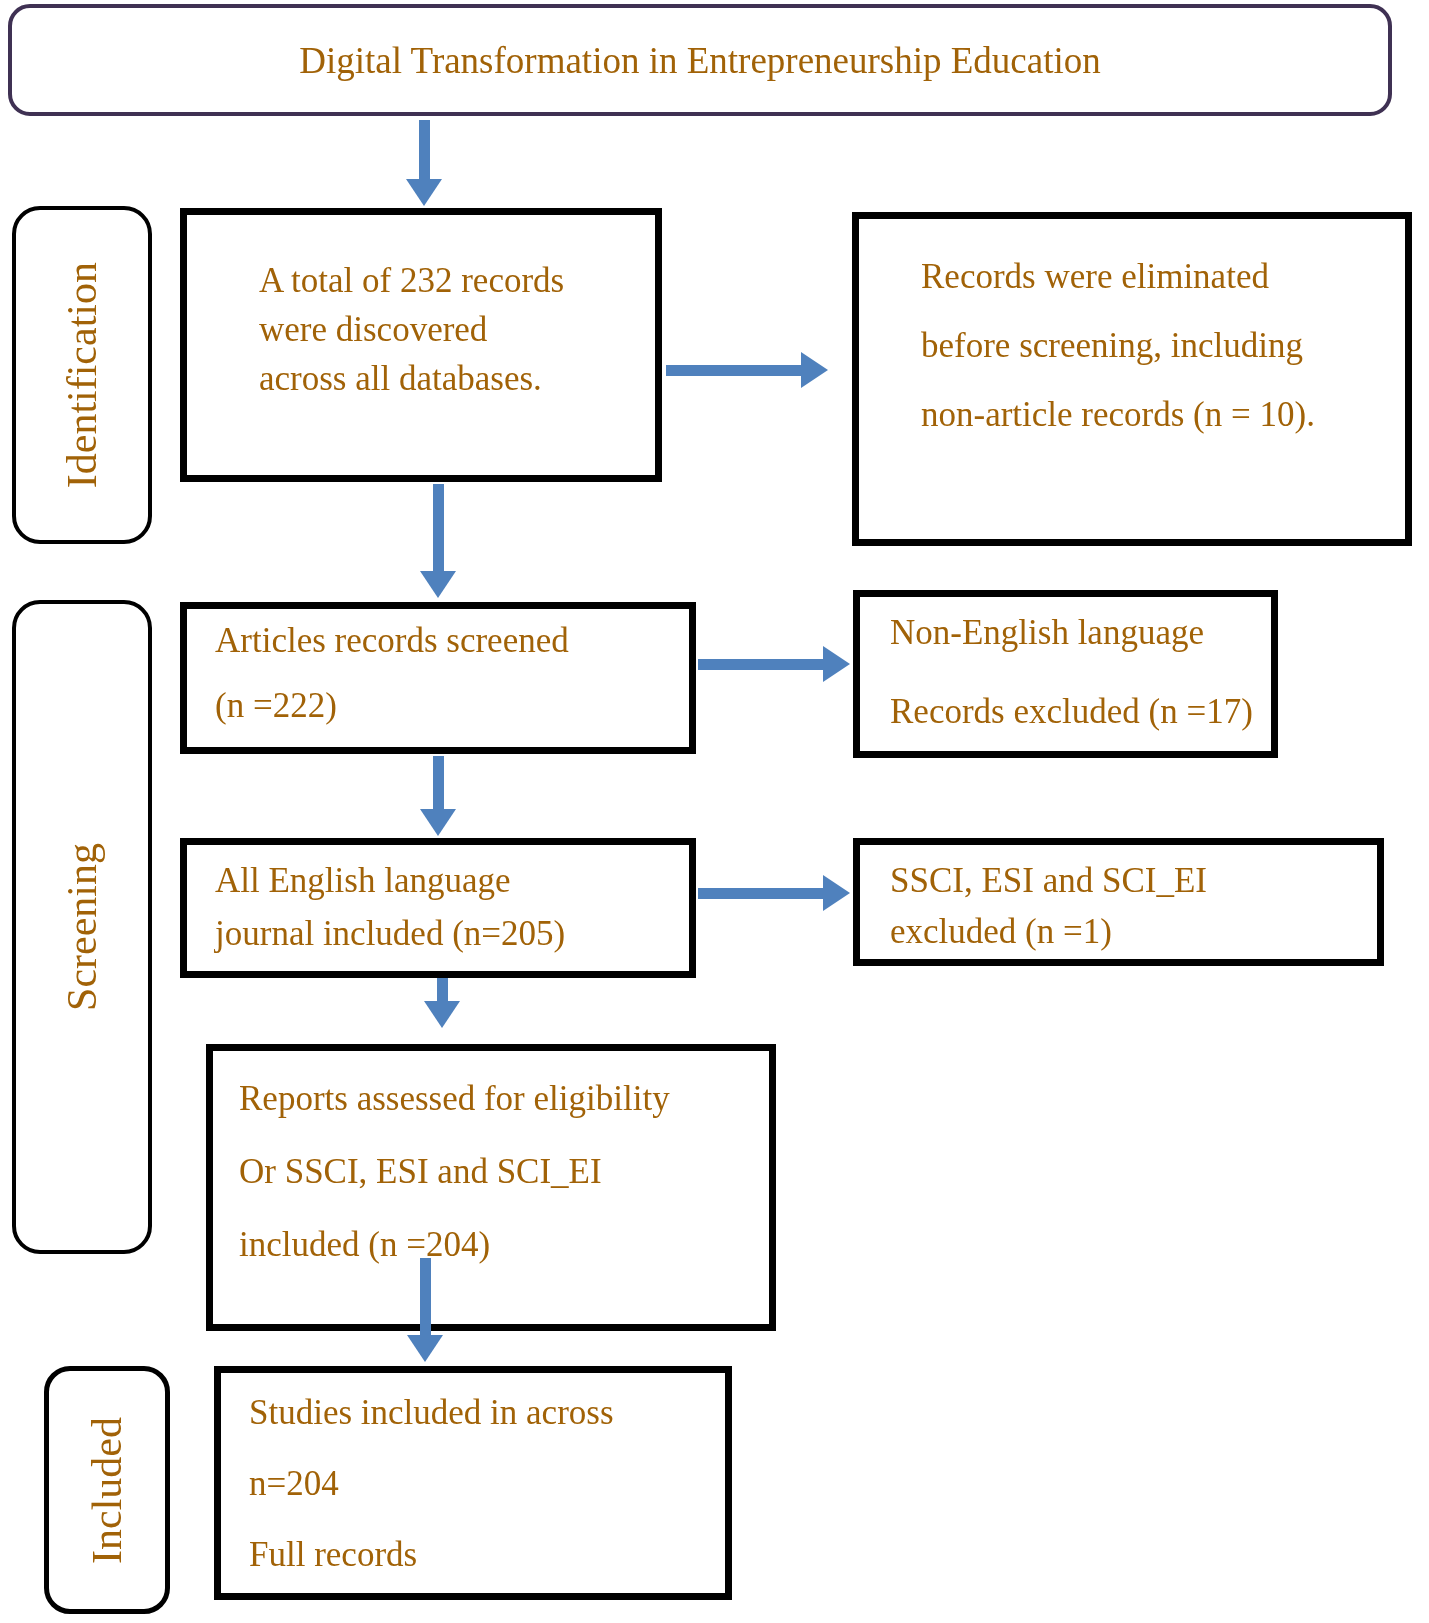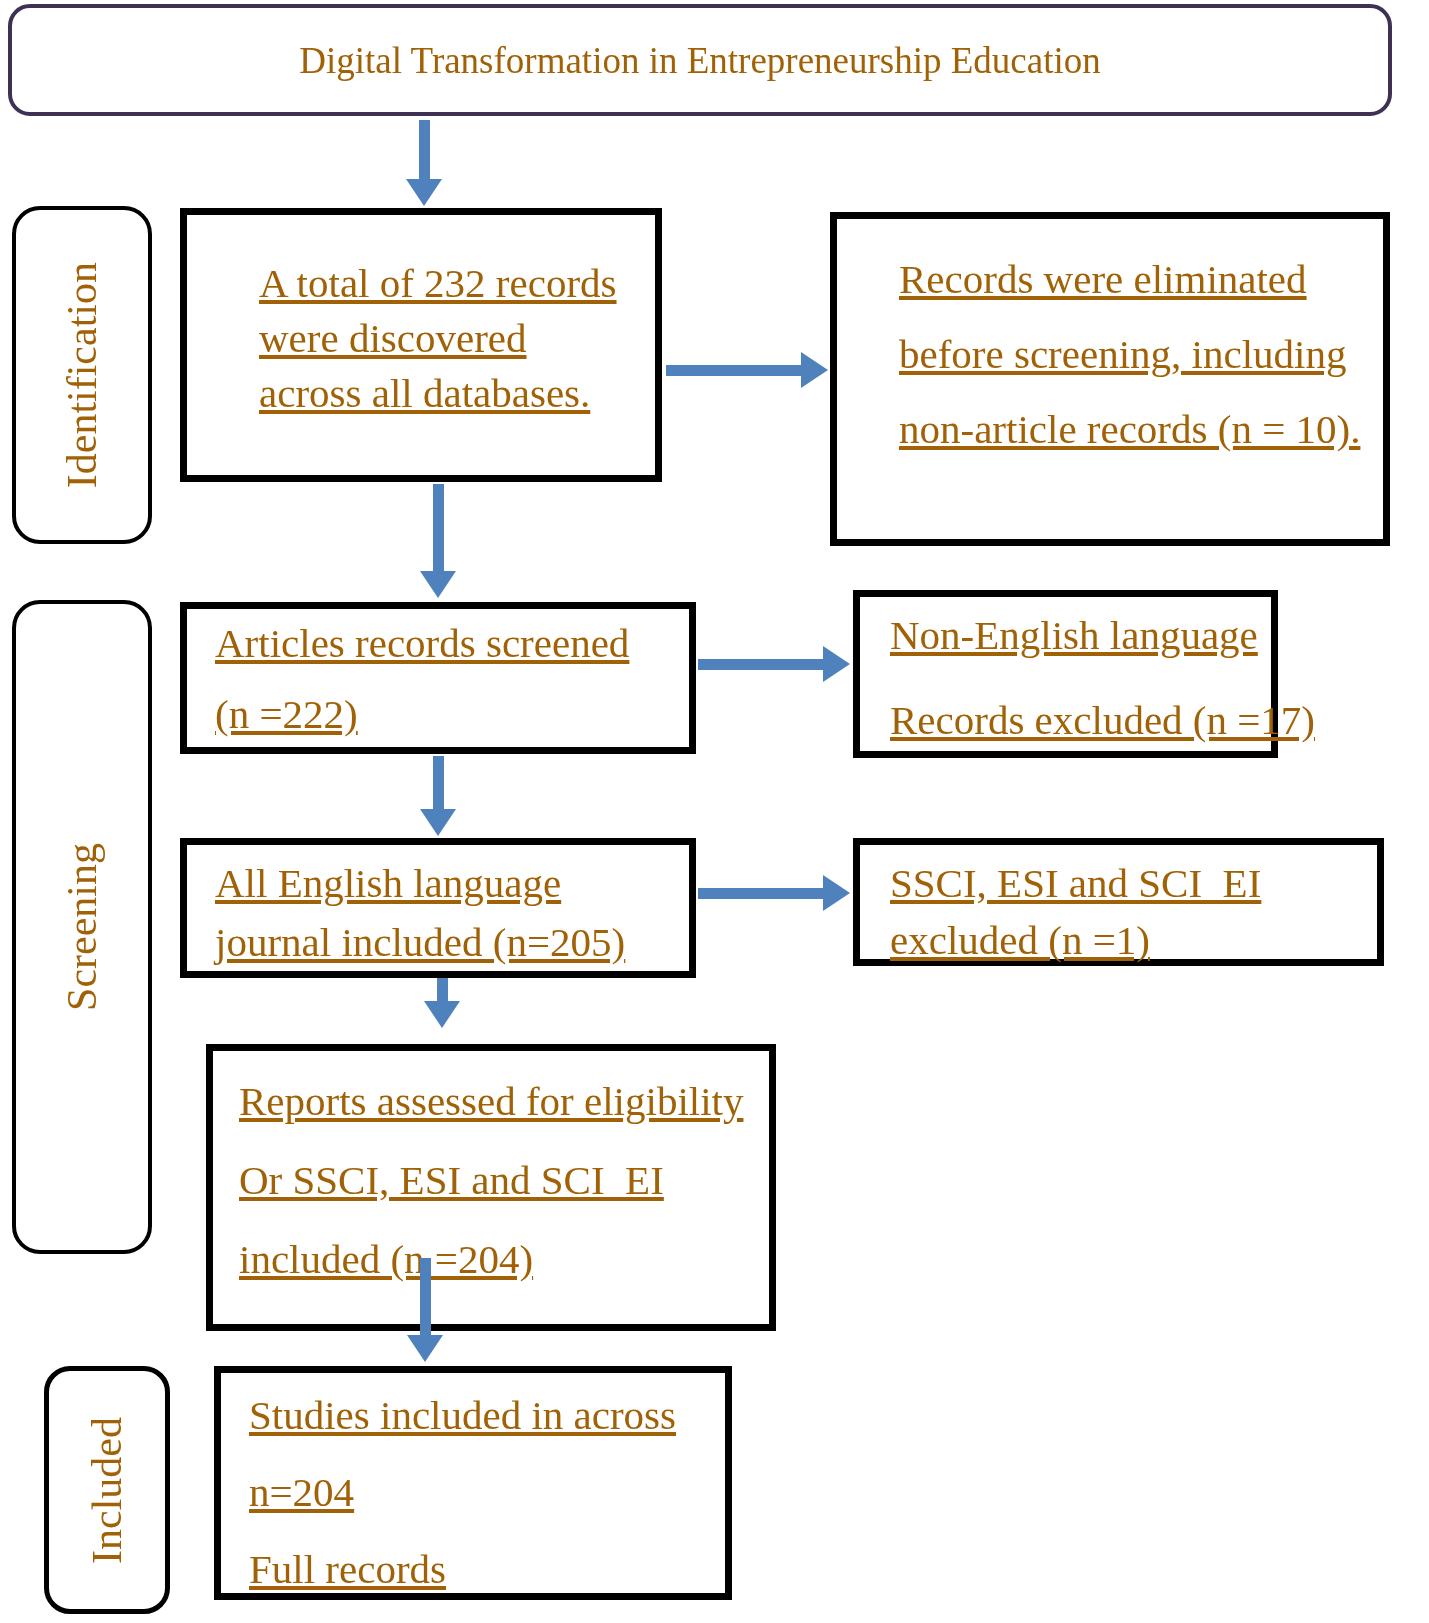--- a/index.html
+++ b/index.html
@@ -20,23 +20,22 @@
   .node{position:absolute;box-sizing:border-box;background:#fff;}
   .title-box{
     border:4px solid var(--title-border-color);
     border-radius:22px;
     display:flex;align-items:center;justify-content:center;
     font-size:37px;
     text-align:center;
   }
   .flow-box{
     border:7px solid var(--box-border-color);
-    font-size:41px;
+    font-size:35px;
     line-height:1;
-    text-decoration:underline;
   }
   .flow-box .line{white-space:nowrap;}
   .stage-box{
     border:4px solid var(--box-border-color);
     border-radius:28px;
     display:flex;align-items:center;justify-content:center;
   }
   .stage-box .vtext{
     writing-mode:vertical-rl;
     transform:rotate(180deg);
@@ -83,21 +82,21 @@
     <div class="line" style="margin-bottom:14px;">A total of 232 records</div>
     <div class="line" style="margin-bottom:14px;">were discovered</div>
     <div class="line">across all databases.</div>
   </div>
 
   <div class="arrow-h" style="left:666px;top:352px;width:162px;">
     <div class="shaft"></div>
     <div class="head"></div>
   </div>
 
-  <div class="node flow-box" style="left:830px;top:212px;width:560px;height:334px;padding:40px 10px 0 62px;">
+  <div class="node flow-box" style="left:852px;top:212px;width:560px;height:334px;padding:40px 10px 0 62px;">
     <div class="line" style="margin-bottom:34px;">Records were eliminated</div>
     <div class="line" style="margin-bottom:34px;">before screening, including</div>
     <div class="line">non-article records (n = 10).</div>
   </div>
 
   <div class="arrow-v" style="left:420px;top:484px;height:114px;">
     <div class="shaft"></div>
     <div class="head"></div>
   </div>
 

